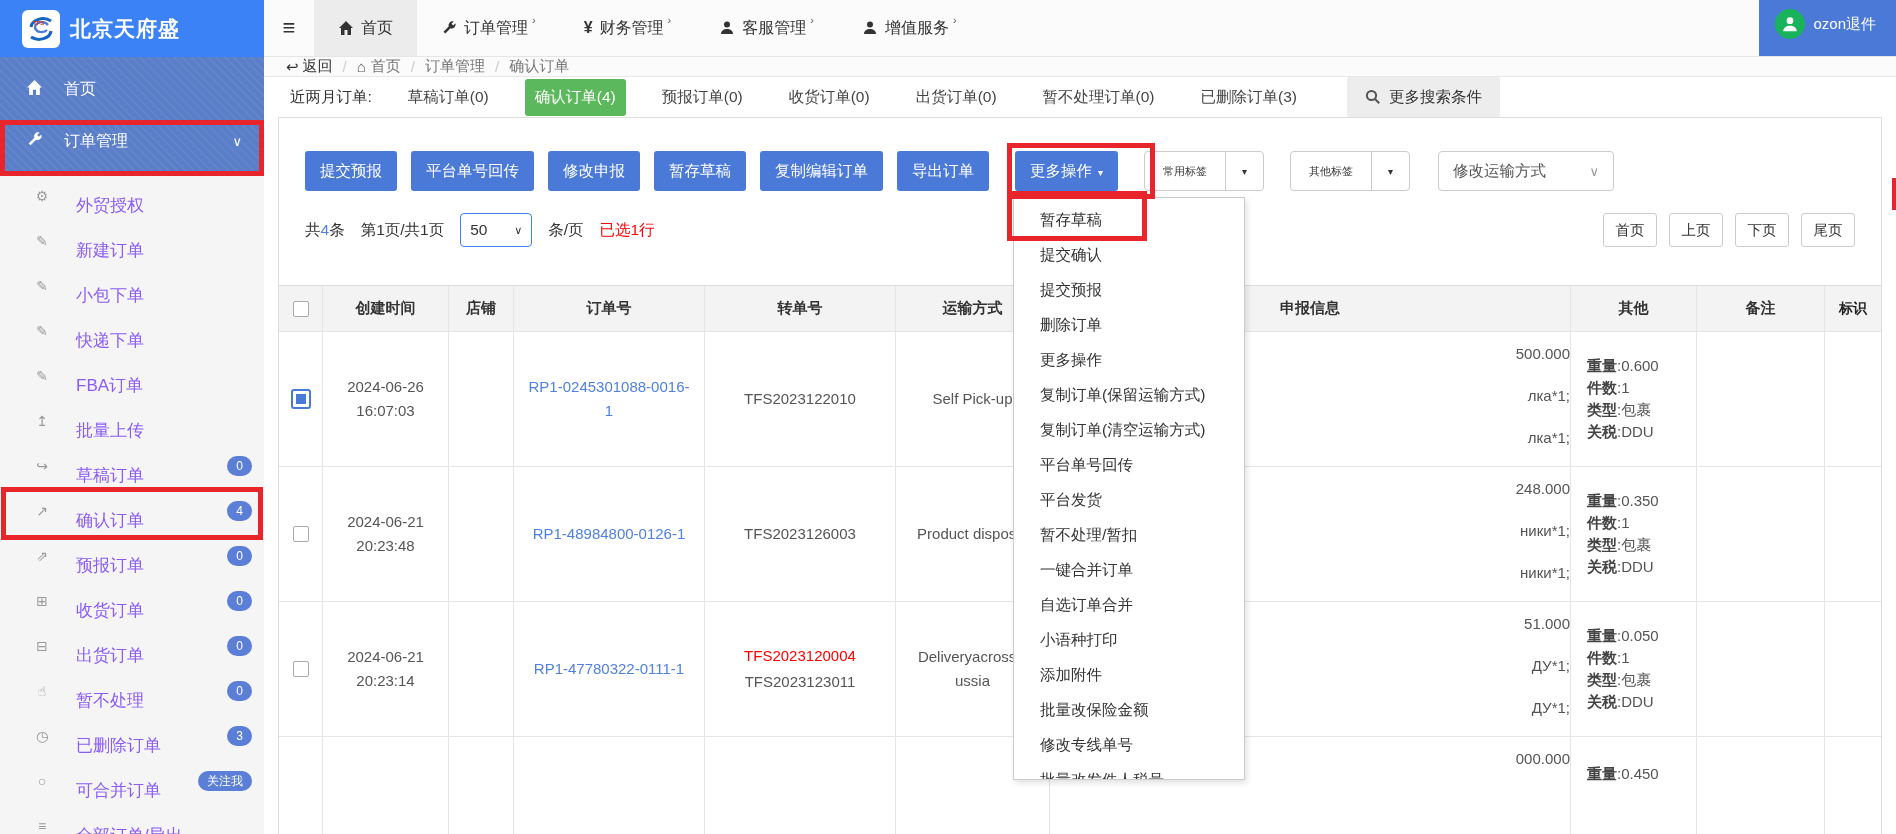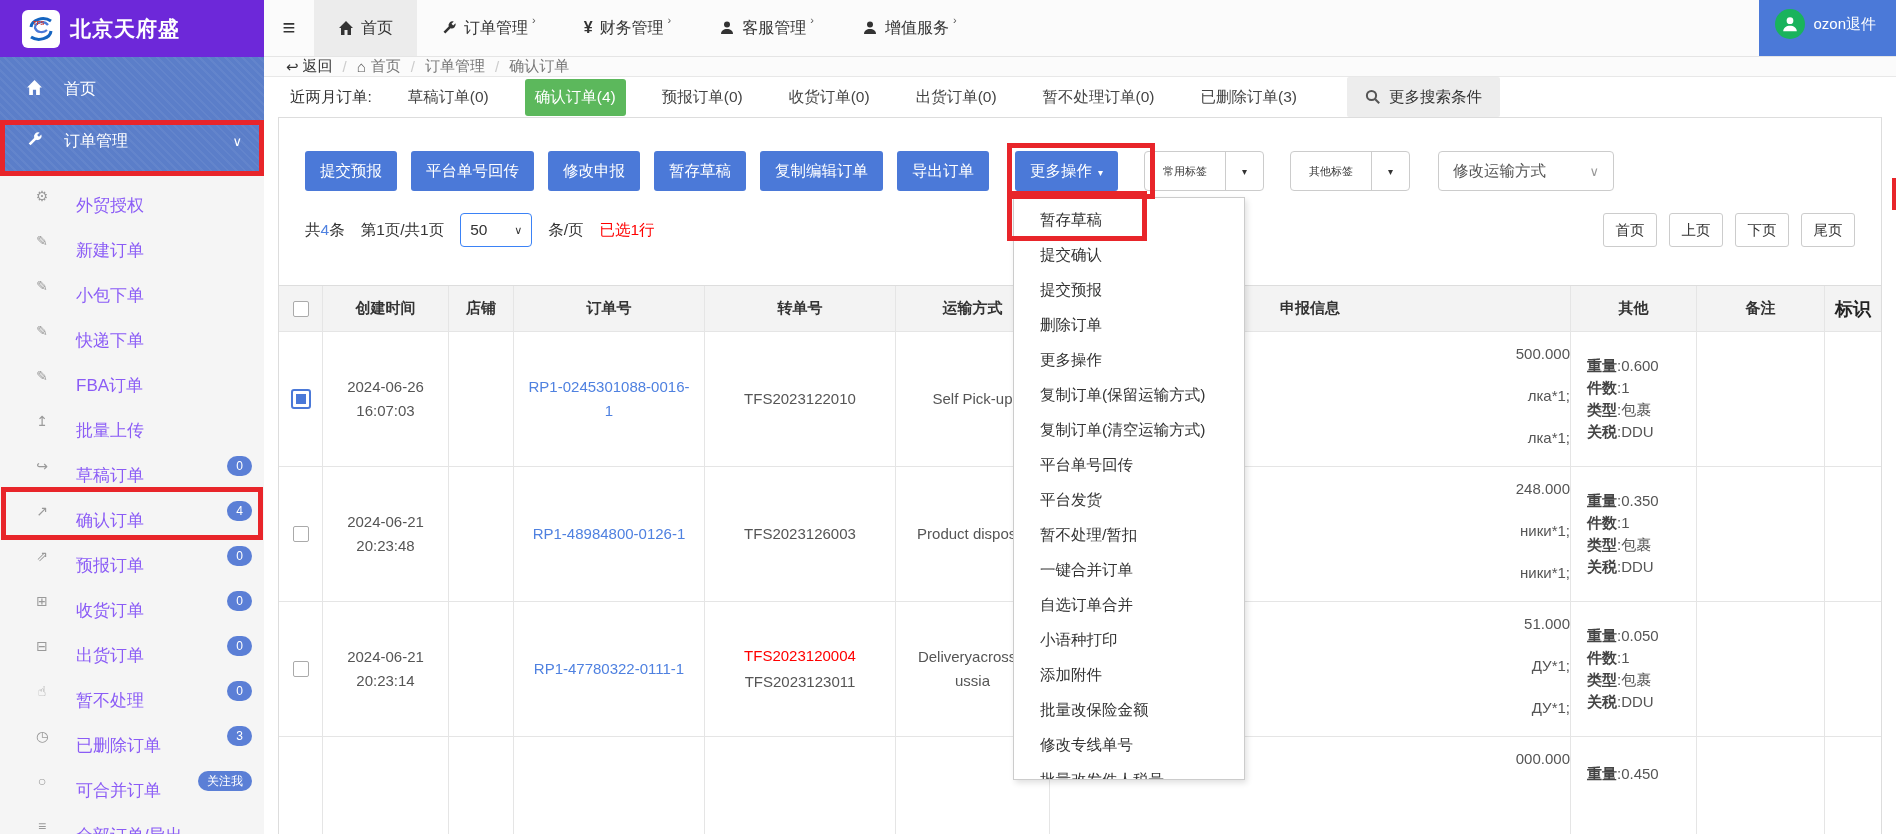--- a/index.html
+++ b/index.html
@@ -1,21 +1,21 @@
 <!DOCTYPE html>
 <html><head>
 <meta charset="utf-8">
 <style>
   * { margin:0; padding:0; box-sizing:border-box; }
   html,body { font-family:"Liberation Sans","DejaVu Sans",sans-serif; }
   .app { position:relative; width:1896px; height:834px; background:#fff; overflow:hidden; }
 
   
   .topbar { display:flex; height:57px; }
-  .brand { width:264px; background:#6d28d9; display:flex; align-items:center; padding-left:22px; gap:10px; flex:0 0 auto; }
+  .brand { width:264px; background:#3b82f6; display:flex; align-items:center; padding-left:22px; gap:10px; flex:0 0 auto; }
   .logo-box { width:38px; height:38px; background:#fff; border-radius:6px; display:flex; align-items:center; justify-content:center; }
   .brand-title { color:#fff; font-size:21px; font-weight:bold; letter-spacing:1px; }
   .topnav { flex:1; background:#fbfbfb; display:flex; align-items:stretch; border-bottom:1px solid #e5e5e5; }
   .hamburger { width:50px; display:flex; align-items:center; justify-content:center; font-size:22px; color:#333; cursor:pointer; }
   .nav-item { display:flex; align-items:center; gap:7px; padding:0 24px; font-size:16px; color:#333; cursor:pointer; }
   .nav-item.active { background:#ececec; }
   .nav-caret { font-size:11px; color:#555; align-self:flex-start; margin-top:14px; margin-left:-3px; }
   .nav-ico { width:16px; height:16px; display:inline-block; }
   .topnav-right { background:#4b79d8; display:flex; align-items:center; gap:8px; padding:0 20px 8px 16px; margin-left:auto; }
   .avatar { width:30px; height:30px; border-radius:50%; background:#19b35c; display:flex; align-items:center; justify-content:center; }
@@ -76,21 +76,21 @@
   .c-check { width:44px; flex:0 0 auto; }
   .c-date  { width:126px; flex:0 0 auto; }
   .c-shop  { width:65px;  flex:0 0 auto; }
   .c-order { width:191px; flex:0 0 auto; }
   .c-trans { width:191px; flex:0 0 auto; }
   .c-ship  { width:154px; flex:0 0 auto; }
   .c-decl  { width:521px; flex:0 0 auto; }
   .c-other { width:126px; flex:0 0 auto; }
   .c-note  { width:128px; flex:0 0 auto; }
   .c-mark  { flex:1; }
-  .th.c-mark { font-size:18px; color:#222; }
+  .th.c-mark { font-size:14px; color:#222; }
   .body-row { height:135px; }
   .chk { width:16px; height:16px; border:1px solid #aaa; border-radius:2px; background:#fff; cursor:pointer; }
   .chk.checked { width:20px; height:20px; border:2px solid #4b79d8; border-radius:3px; display:flex; align-items:center; justify-content:center; }
   .chk.checked::after { content:""; width:10px; height:10px; background:#4b79d8; }
   .date-cell { flex-direction:column; line-height:24px; }
   .order-link { color:#4f81e0; cursor:pointer; word-break:break-all; padding:0 14px; line-height:24px; }
   .ship-cell { word-break:break-all; padding:0 18px; line-height:24px; }
   .trans-cell { flex-direction:column; line-height:26px; }
   .red-text { color:#f00; }
   .decl-cell { flex-direction:column; align-items:flex-end; justify-content:flex-start; padding:14px 0 0 219px; gap:26px; line-height:16px; }

